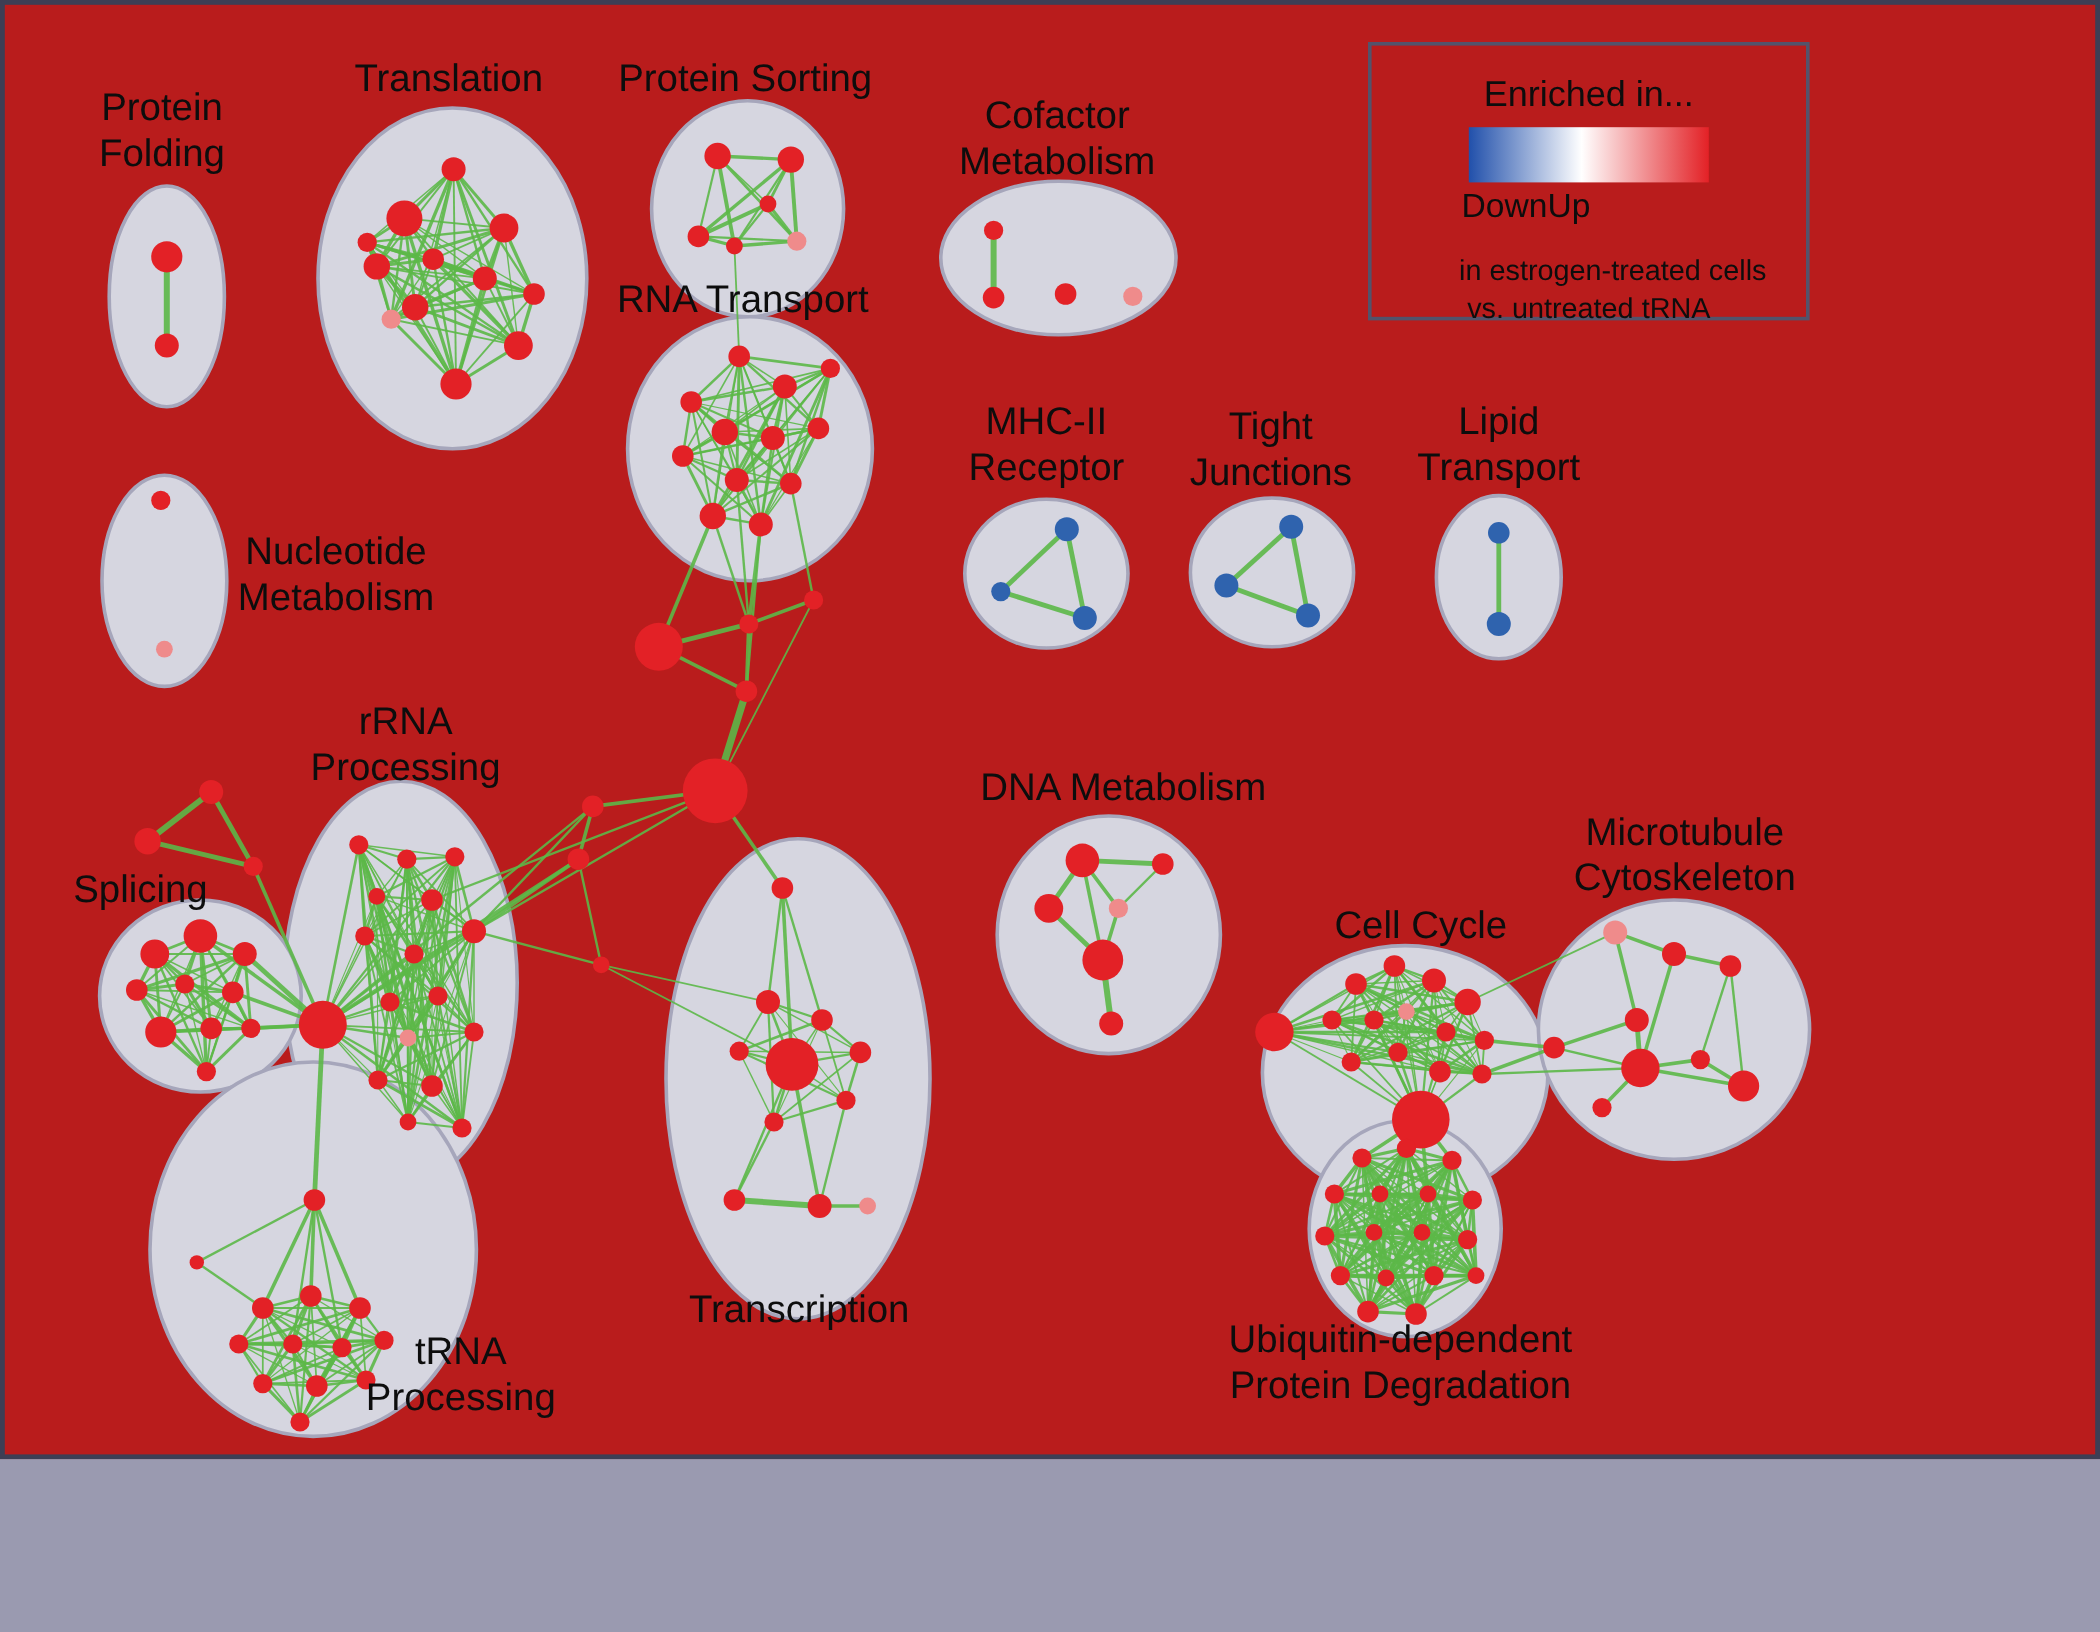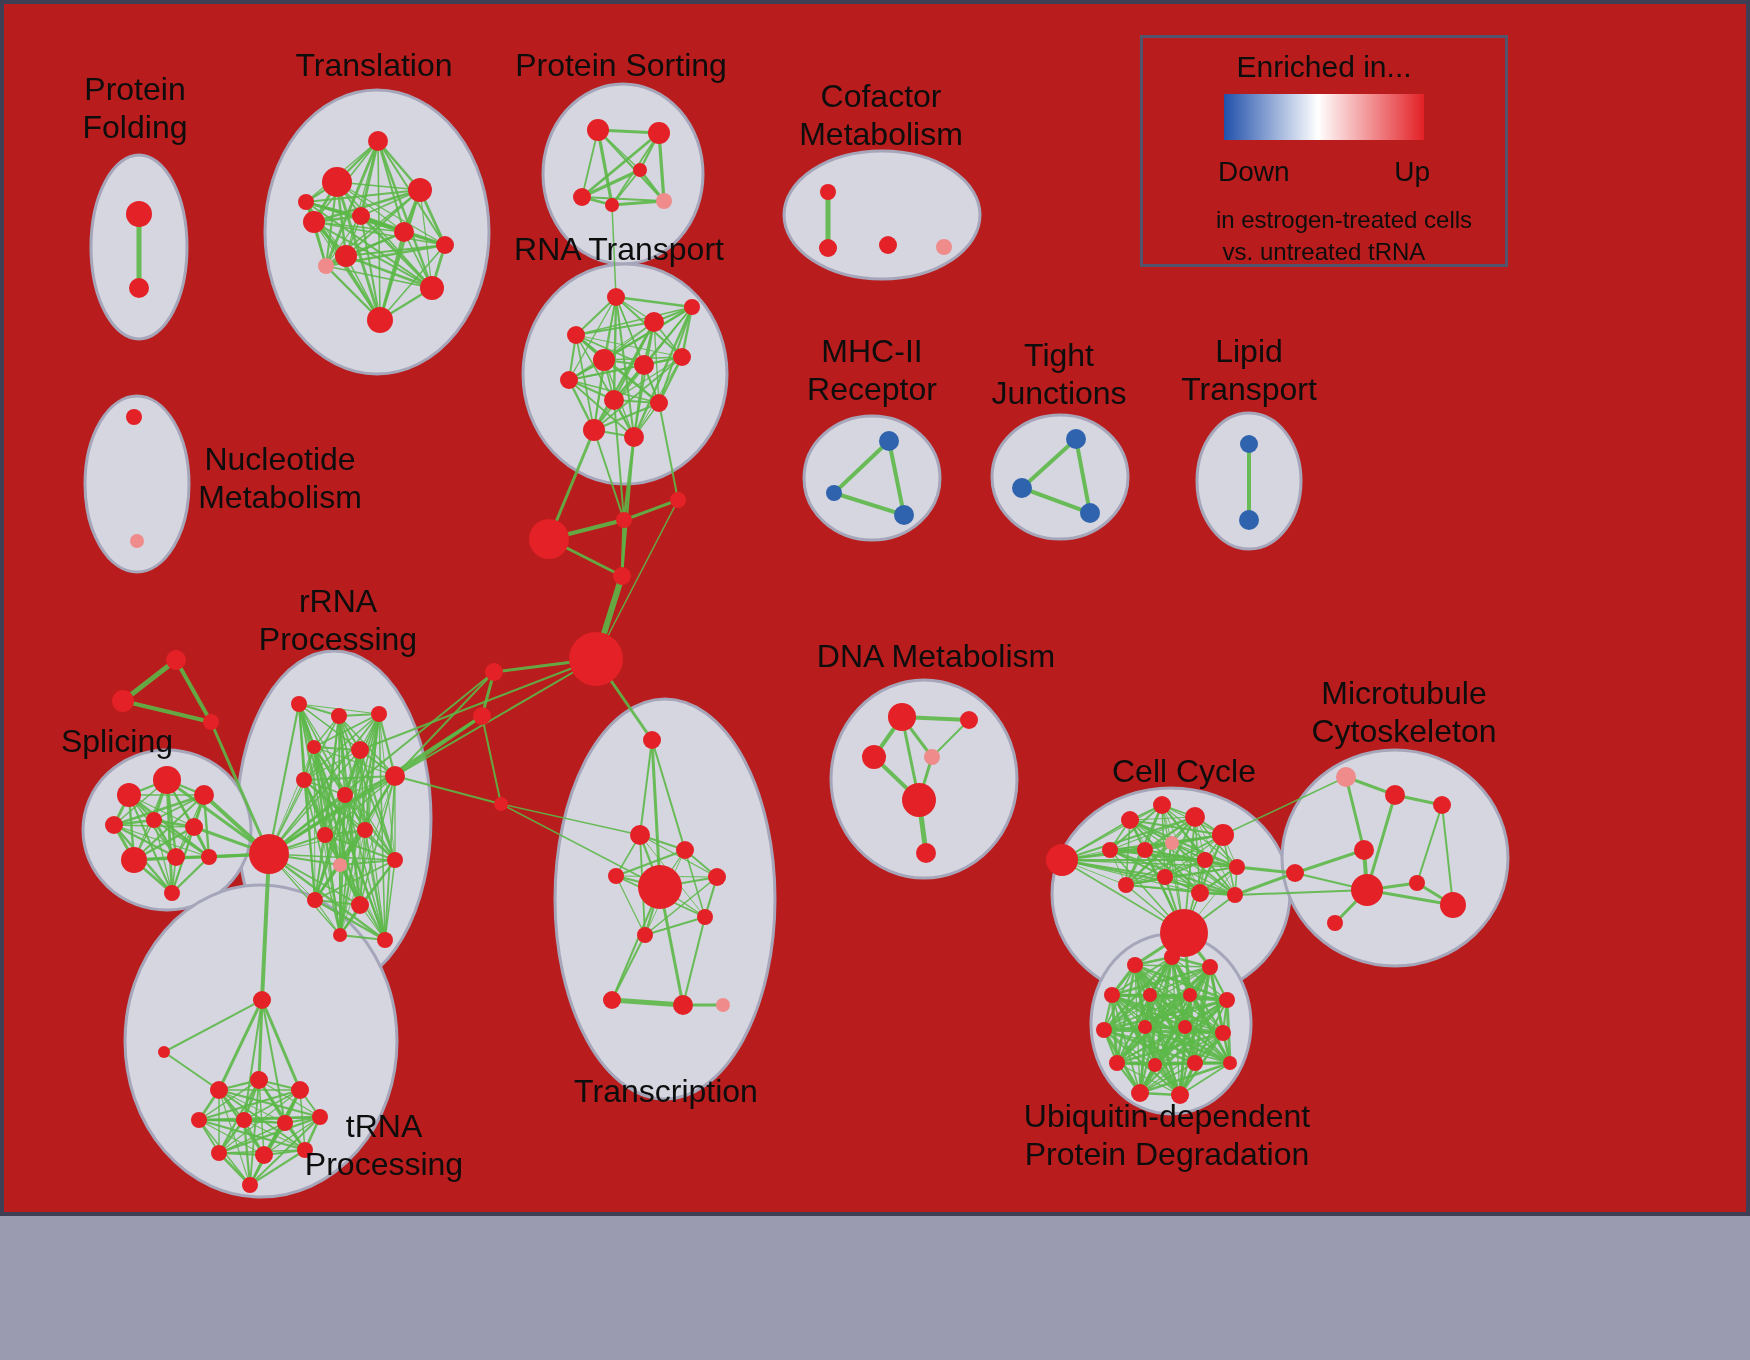--- a/index.html
+++ b/index.html
@@ -15,32 +15,32 @@
   .stage svg{position:absolute;left:0;top:0;}
   .legend{
     position:absolute;
     left:1136px;top:31px;
     width:368px;height:232px;
     border:3px solid #53536b;
     box-sizing:border-box;
     text-align:center;
     color:#0d0d0d;
   }
-  .legend-title{font-size:30px;margin-top:12px;}
+  .legend-title{font-size:30px;margin-top:24px;}
   .legend-bar{
     width:200px;height:46px;
     margin:10px auto 4px auto;
   }
   .legend-row{
-    width:212px;margin:16px auto;
-    display:flex;justify-content:space-between;
+    width:212px;margin:4px auto;
+    display:flex;justify-content:flex-start;
     font-size:28px;
   }
   .legend-caption{font-size:24px;line-height:32px;}
-  .legend-caption.first{margin-top:5px;padding-left:40px;}
+  .legend-caption.first{margin-top:22px;padding-left:40px;}
 </style>
 </head>
 <body>
 
 <div class="stage">
 
   <svg width="1750" height="1360" viewBox="0 0 1750 1360" xmlns="http://www.w3.org/2000/svg">
       <ellipse cx="135" cy="243" rx="48" ry="92" fill="#d6d6e0" stroke="#a6a6bb" stroke-width="3"></ellipse>
       <ellipse cx="373" cy="228" rx="112" ry="142" fill="#d6d6e0" stroke="#a6a6bb" stroke-width="3"></ellipse>
       <ellipse cx="619" cy="170" rx="80" ry="90" fill="#d6d6e0" stroke="#a6a6bb" stroke-width="3"></ellipse>

